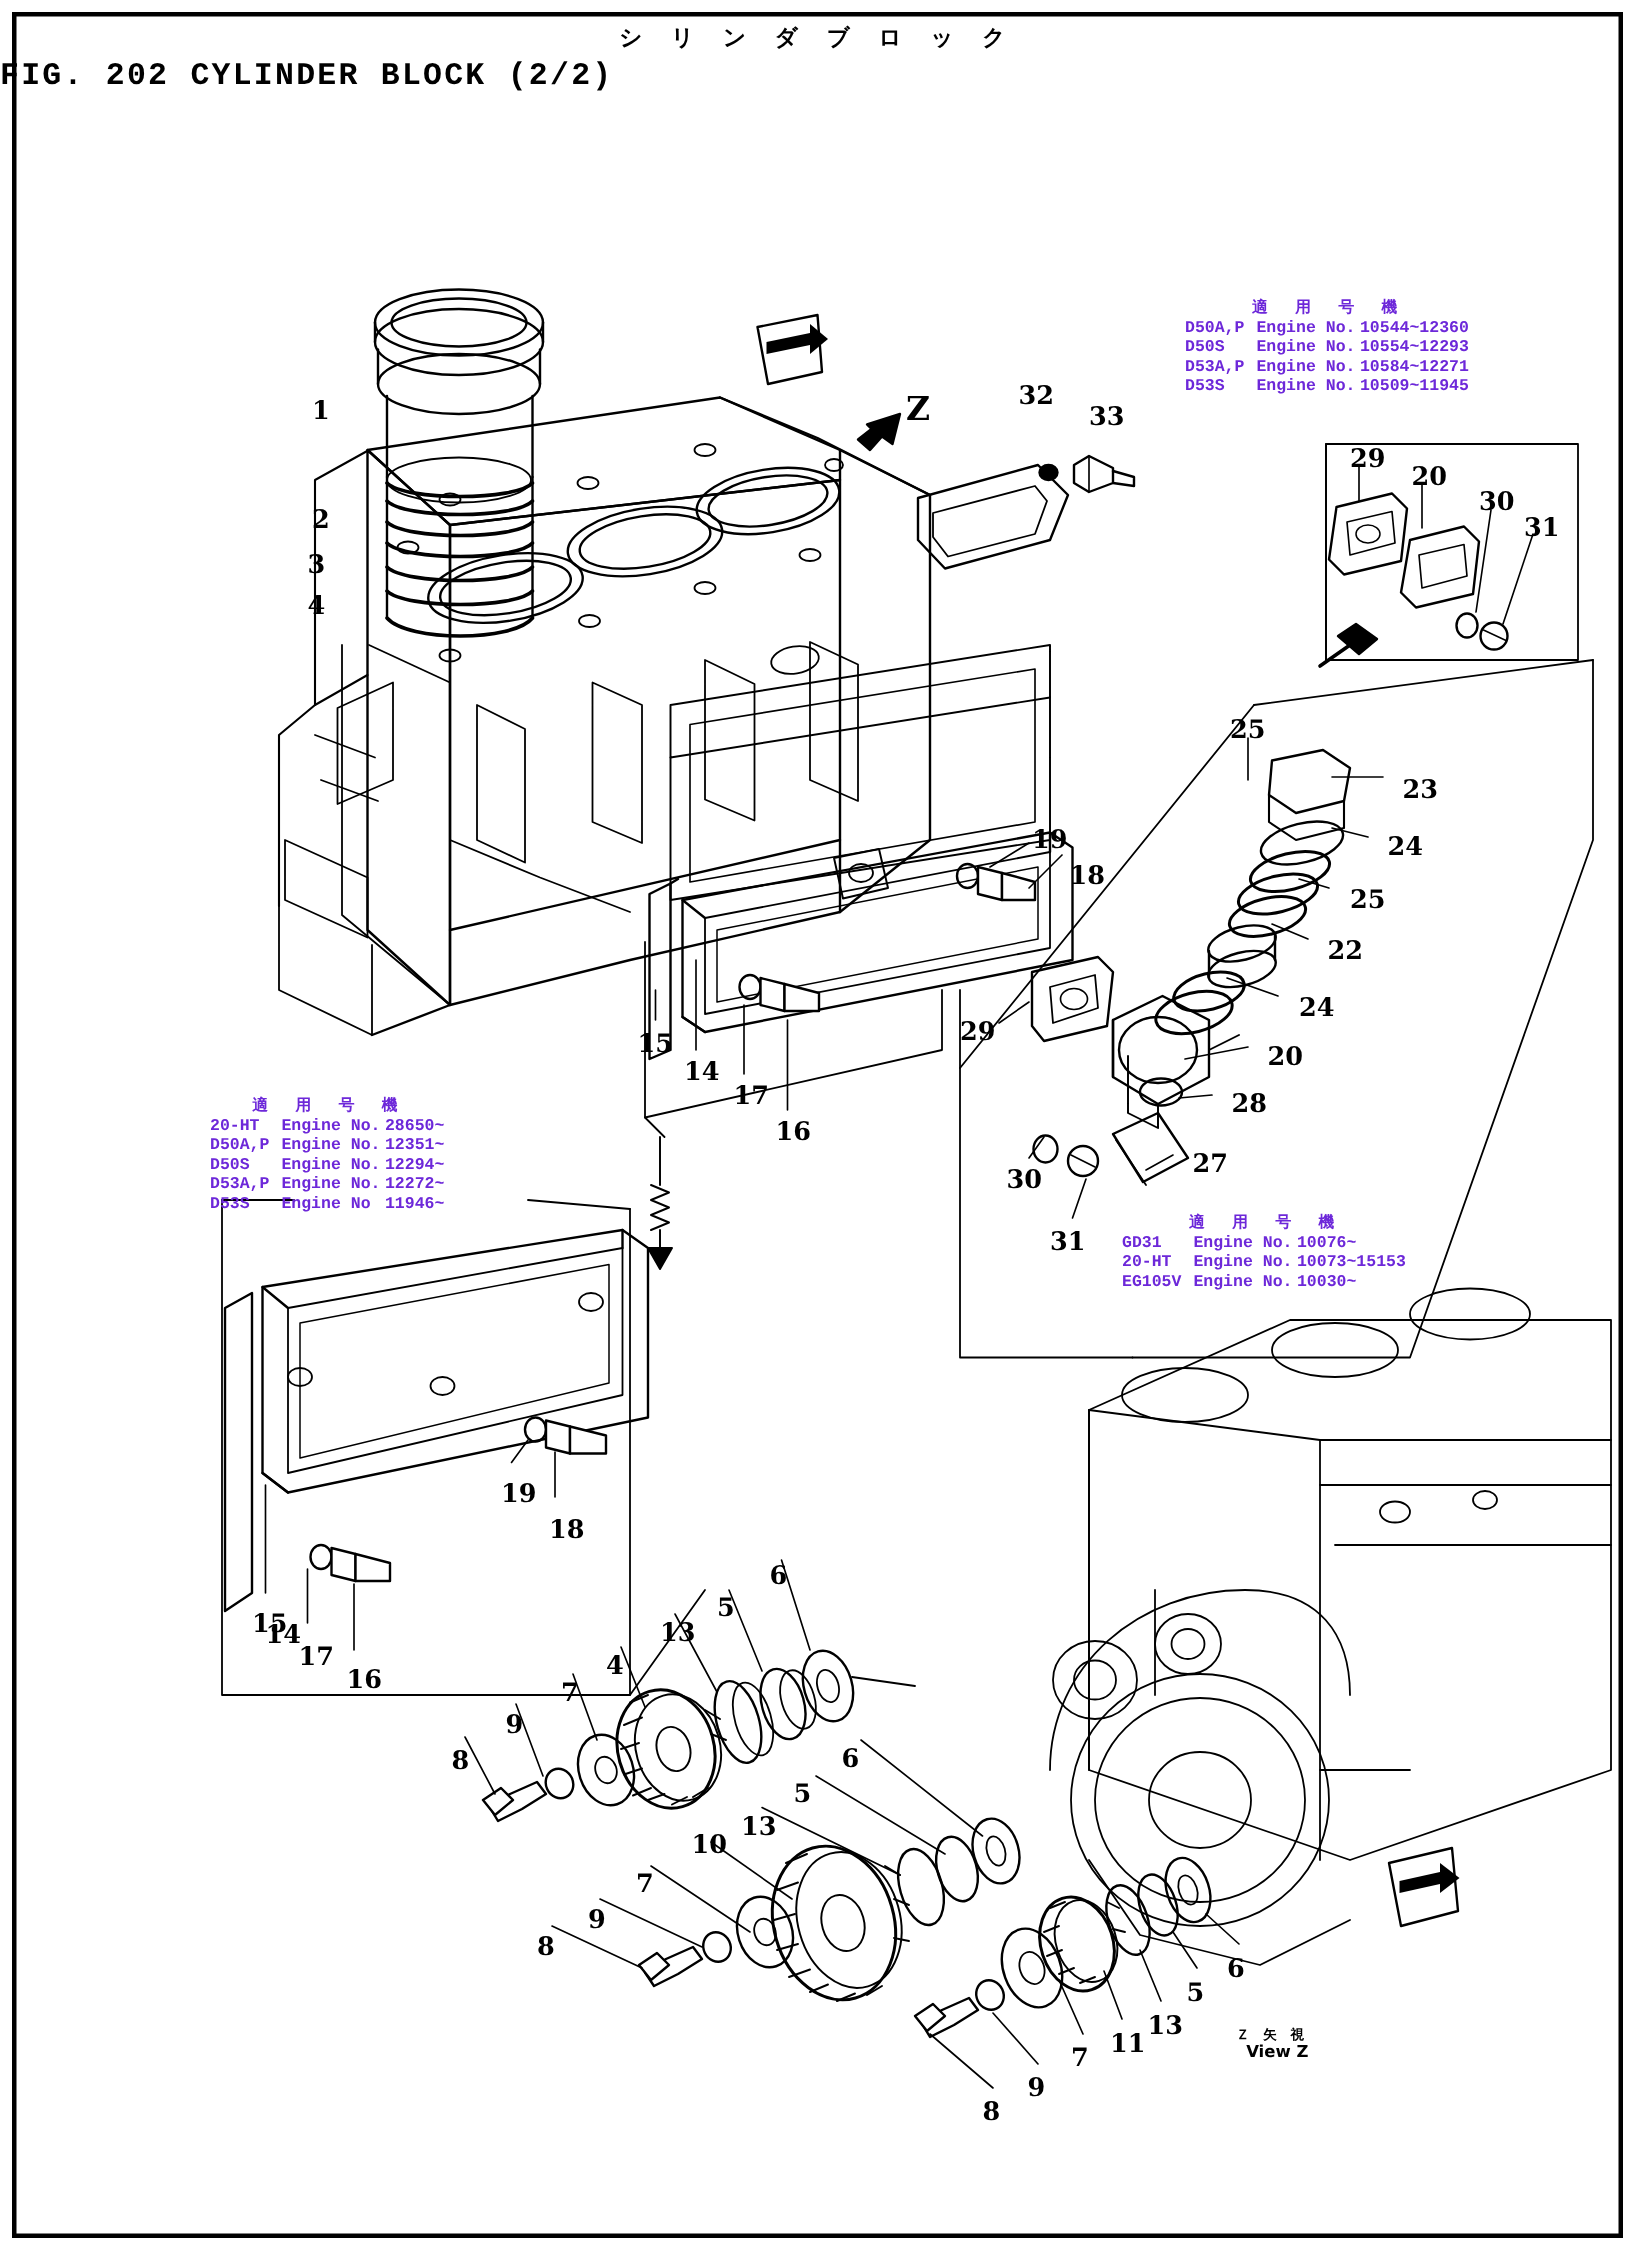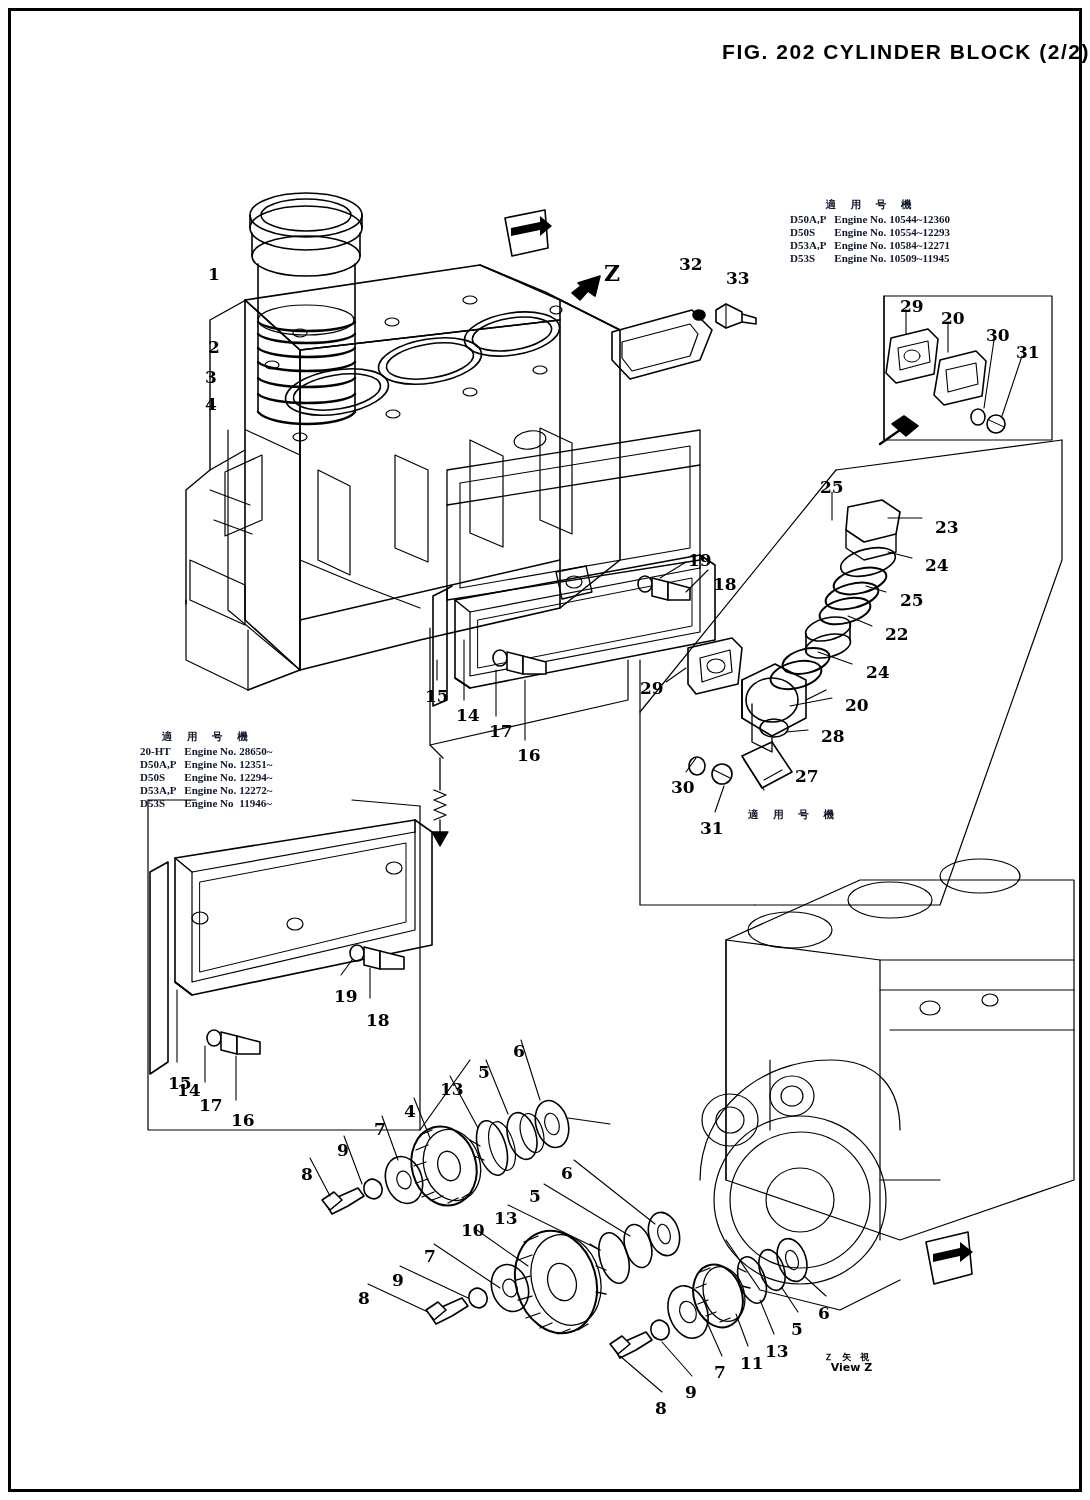--- a/index.html
+++ b/index.html
@@ -1,36 +1,37 @@
 <!DOCTYPE html>
 <html><head>
 <meta charset="utf-8">
 <style>
   html,body{margin:0;padding:0;background:#ffffff;}
   body{width:1090px;height:1500px;font-family:"DejaVu Sans",sans-serif;position:relative;overflow:hidden;}
   #page{position:absolute;inset:0;background:#fff;}
   .frame{position:absolute;left:8px;top:8px;width:1074px;height:1484px;border:3px solid #000;box-sizing:border-box;}
   .title-jp{position:absolute;left:0;right:0;top:16px;text-align:center;font-size:15px;letter-spacing:7px;font-weight:bold;font-family:"DejaVu Sans",sans-serif;color:#000;}
-  .title-en{position:absolute;left:0;right:0;top:40px;text-align:right;font-size:21px;font-weight:bold;letter-spacing:1.5px;font-family:Liberation Sans, sans-serif;color:#000;}
+  .title-en{position:absolute;left:0;right:0;top:40px;text-align:left;font-size:21px;font-weight:bold;letter-spacing:1.5px;font-family:Liberation Mono, monospace;color:#000;}
   svg.art{position:absolute;left:0;top:0;width:1090px;height:1500px;}
   .lbl{position:absolute;font-size:17px;font-weight:bold;font-family:"DejaVu Serif",serif;color:#000;line-height:1;}
-  .tbl{position:absolute;font-family:Liberation Serif, serif;color:#0f172a;}
+  .tbl{position:absolute;font-family:Liberation Mono, monospace;color:#6d28d9;}
   .tbl .hdr{font-size:10.5px;font-weight:bold;letter-spacing:6px;text-align:center;margin-bottom:1px;}
   .tbl table{border-collapse:collapse;font-size:11px;font-weight:bold;}
   .tbl td{padding:0 3px 1px 0;white-space:nowrap;font-weight:bold;}
   .tbl td.m{padding-right:8px;}
   .viewz{position:absolute;font-size:11px;font-weight:bold;font-family:"DejaVu Sans",sans-serif;color:#000;text-align:right;line-height:1.15;}
   .viewz .jp{font-size:9px;letter-spacing:3px;}
 </style>
 </head>
 <body>
 
 <div id="page">
   <div class="frame"></div>
 
+  <div class="title-jp">シ リ ン ダ  ブ ロ ッ ク</div>
   <div class="title-en">FIG. 202  CYLINDER BLOCK (2/2)</div>
 
   <svg class="art" viewBox="0 0 1090 1500" xmlns="http://www.w3.org/2000/svg">
     <g fill="none" stroke="#000" stroke-width="1.6" stroke-linejoin="round" stroke-linecap="round">
 
       <g>
         <path d="M245 300 L245 620 L300 670 L300 350 Z"></path>
         <path d="M245 300 L480 265 L560 300 L560 320 L300 350 Z"></path>
         <path d="M300 350 L560 320 L560 560 L300 620 Z"></path>
         <path d="M300 620 L300 670 L420 640 L560 608 L560 560"></path>
@@ -573,20 +574,39 @@
         <td class="m">D53S</td>
         <td>Engine No</td>
         <td>11946~</td>
       </tr>
     </tbody>
       </table>
   </div>
 
   <div class="tbl" style="left:748px;top:808px">
     <div class="hdr">適 用 号 機</div>
+    <table>
+      <tbody>
+          <tr>
+        <td class="m">GD31</td>
+        <td>Engine No.</td>
+        <td>10076~</td>
+      </tr>
+      <tr>
+        <td class="m">20-HT</td>
+        <td>Engine No.</td>
+        <td>10073~15153</td>
+      </tr>
+      <tr>
+        <td class="m">EG105V</td>
+        <td>Engine No.</td>
+        <td>10030~</td>
+      </tr>
+    </tbody>
+      </table>
   </div>
 
   <div class="viewz" style="left:824px;top:1352px">
     <div class="jp">Ｚ 矢 視</div>
     <div>View Z</div>
   </div>
 
   <span class="lbl" style="left:604px;top:262px;font-size:22px">Z</span>
 </div>
 

